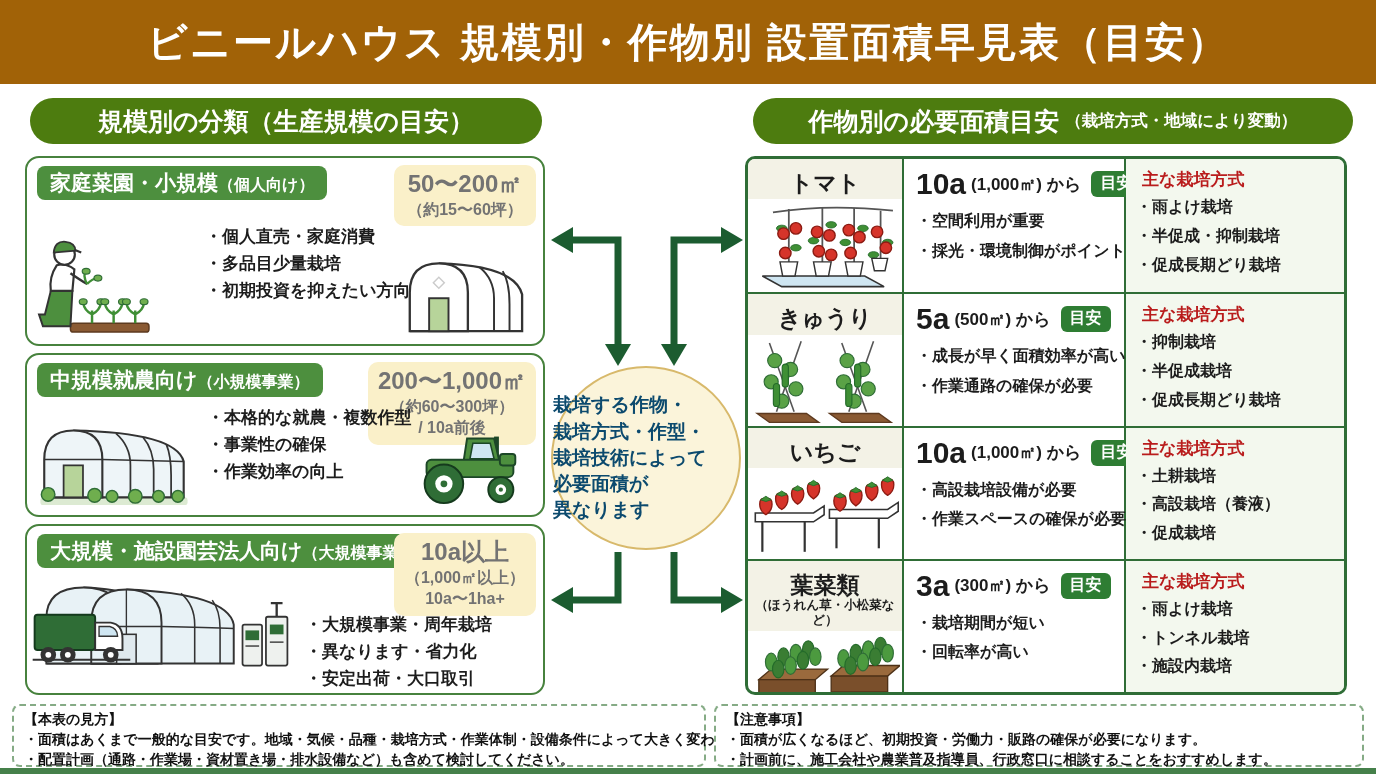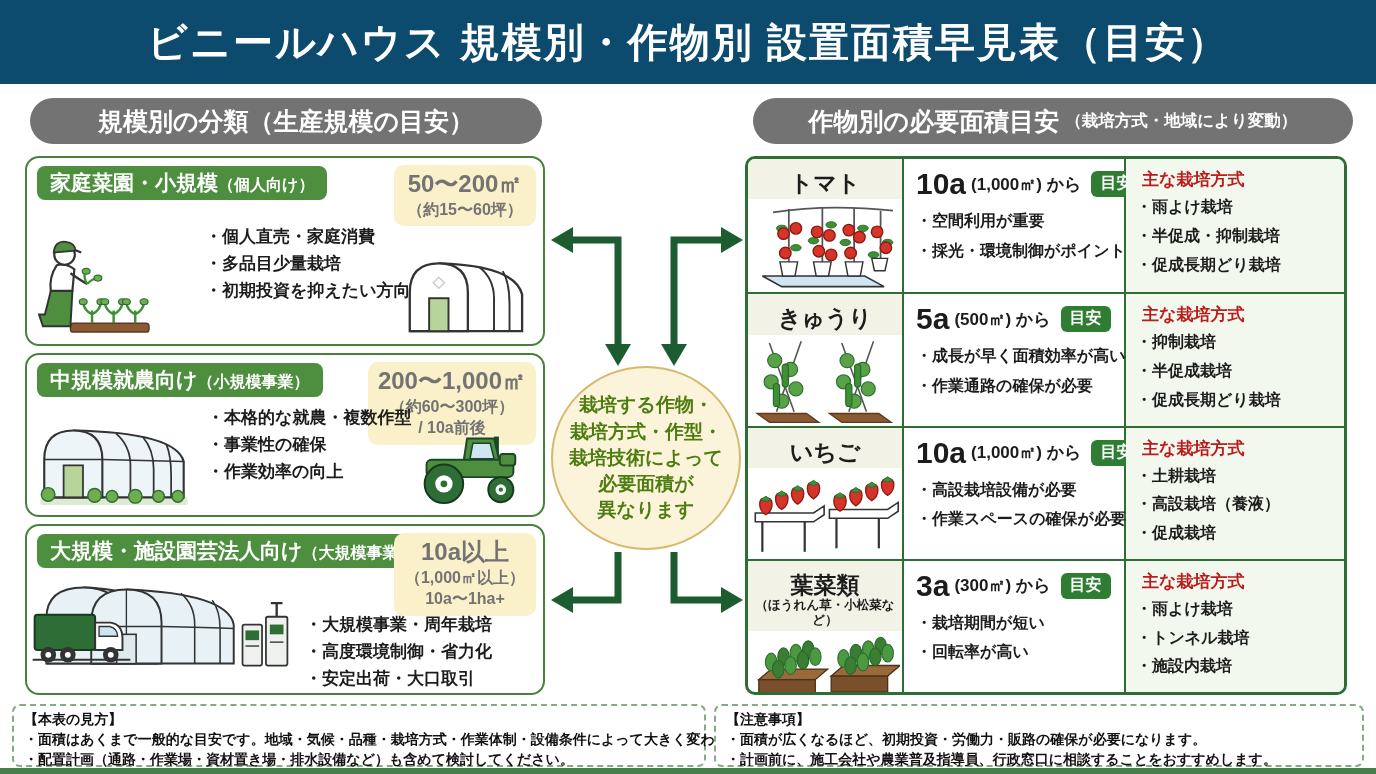--- a/index.html
+++ b/index.html
@@ -3,28 +3,28 @@
 <meta charset="utf-8">
 <style>
   * { box-sizing: border-box; }
   html,body { margin:0; padding:0; background:#fff; }
   .page {
     position:relative; width:1376px; height:774px; overflow:hidden; background:#fff;
     font-family:"Liberation Sans","DejaVu Sans",sans-serif; color:#1c1c1c;
   }
   
   .title-bar {
-    position:absolute; left:0; top:0; width:1376px; height:84px; background:#0c4a6e;
+    position:absolute; left:0; top:0; width:1376px; height:84px; background:#a16207;
     display:flex; align-items:center; justify-content:center;
     color:#fff; font-size:40px; font-weight:800; letter-spacing:2px; white-space:nowrap;
   }
   .bottom-strip { position:absolute; left:0; bottom:0; width:1376px; height:6px; background:#45804a; }
   
   .pill {
-    position:absolute; top:98px; height:46px; background:#737373; border-radius:24px;
+    position:absolute; top:98px; height:46px; background:#4d7c0f; border-radius:24px;
     color:#fff; display:flex; align-items:center; justify-content:center;
     font-weight:800; white-space:nowrap;
   }
   .pill-left  { left:30px;  width:512px; font-size:25px; }
   .pill-right { left:753px; width:600px; font-size:25px; }
   .pill-right .pill-paren { font-size:16.5px; font-weight:700; margin-left:6px; }
   
   .card {
     position:absolute; left:25px; width:520px; background:#fff;
     border:2.5px solid #47823d; border-radius:14px; padding:8px 10px;
@@ -51,22 +51,22 @@
   #farmer-art      { left:8px;   bottom:6px; }
   #house-s-art     { right:10px; bottom:8px; }
   #house-m-art     { left:6px;   bottom:8px; }
   #tractor-art     { right:16px; bottom:8px; }
   #house-l-art     { left:4px;   bottom:5px; }
   
   .flow-svg { position:absolute; left:545px; top:156px; }
   .oval {
     position:absolute; left:551px; top:366px; width:190px; height:184px;
     background:#fbf4da; border:2px solid #d8b96b; border-radius:50%;
-    display:flex; flex-direction:column; align-items:center; justify-content:center;
-    font-size:19px; font-weight:800; line-height:1.38; color:#4d7c0f; text-align:center; white-space:nowrap;
+    display:flex; flex-direction:column; align-items:flex-start; justify-content:center;
+    font-size:19px; font-weight:800; line-height:1.38; color:#0c4a6e; text-align:center; white-space:nowrap;
   }
   
   .crop-table {
     position:absolute; left:745px; top:156px; width:602px; height:539px;
     border:3px solid #2f6d36; border-radius:10px; background:#fff; overflow:hidden;
     display:grid; grid-template-rows:repeat(4,1fr);
   }
   .crop-row { display:grid; grid-template-columns:156px 222px 1fr; border-top:2.5px solid #2f6d36; min-height:0; }
   .crop-row:first-child { border-top:none; }
   .cell-crop { border-right:2.5px solid #2f6d36; display:flex; flex-direction:column; min-height:0; }
@@ -214,21 +214,21 @@
     <div class="card-head">
       <span>大規模・施設園芸法人向け</span><span class="paren">（大規模事業）</span>
     </div>
     <div class="area-box">
       <div class="area-l1">10a以上</div>
       <div class="area-l2">（1,000㎡以上）</div>
       <div class="area-l3">10a〜1ha+</div>
     </div>
     <ul class="bullets">
       <li>・大規模事業・周年栽培</li>
-      <li>・高度環境制御・省力化</li>
+      <li>・異なります・省力化</li>
       <li>・安定出荷・大口取引</li>
     </ul>
     <div class="art" id="house-l-art">
       <svg width="262" height="122" viewBox="0 0 265 125">
         <path d="M52 22 Q120 24 128 54 L128 100 L14 100" fill="#e8f2f6" stroke="#333" stroke-width="2"></path>
         <path d="M14 100 V54 Q14 22 52 22 Q90 22 90 54 V100 Z" fill="#e8f2f6" stroke="#333" stroke-width="2"></path>
         <path d="M96 30 Q108 42 108 60 L108 100" fill="none" stroke="#333" stroke-width="1.6"></path>
         <path d="M96 24 Q200 28 206 60 L206 100 L60 100" fill="#e8f2f6" stroke="#333" stroke-width="2"></path>
         <path d="M60 100 V58 Q60 24 96 24 Q132 24 132 58 V100 Z" fill="#e8f2f6" stroke="#333" stroke-width="2"></path>
         <line x1="60" y1="62" x2="132" y2="62" stroke="#333" stroke-width="1.4"></line>

